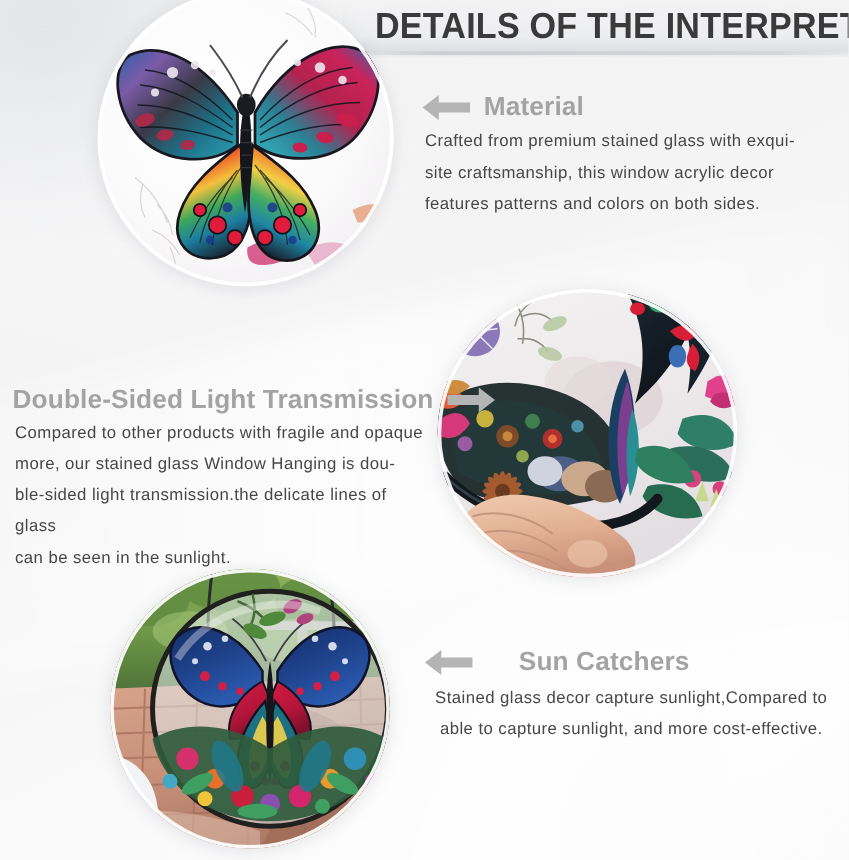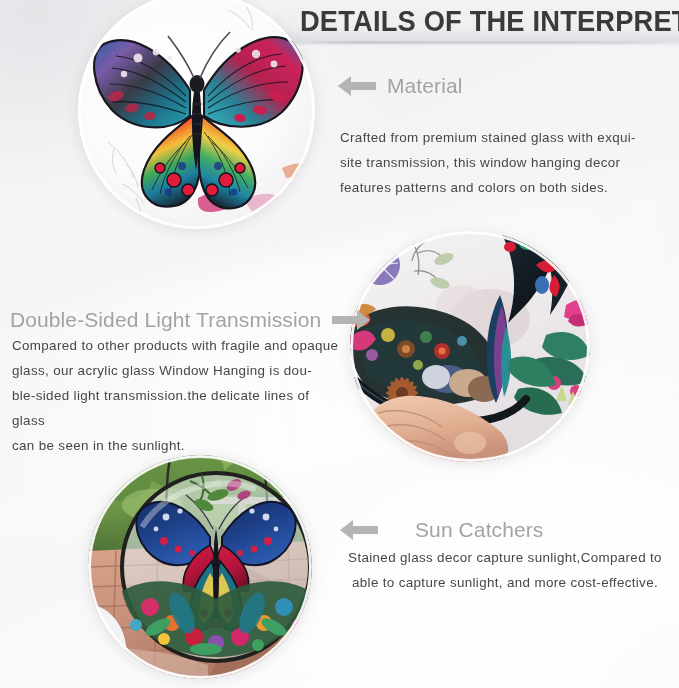--- a/index.html
+++ b/index.html
@@ -128,35 +128,35 @@
   .section-heading {
     position: absolute;
     display: flex;
     align-items: center;
     gap: 10px;
     font-size: 21px;
     color: #a2a2a2;
     letter-spacing: .1px;
     white-space: nowrap;
   }
-  .section-heading .label { color: #a3a3a3; font-weight: normal; }
+  .section-heading .label { color: #a3a3a3; font-weight: bold; }
 
   .arrow { display: block; }
 
   
   .body-text {
     position: absolute;
     color: #474747;
     font-size: 13.4px;
     line-height: 25px;
     letter-spacing: .35px;
   }
 
   #heading-material { left: 337px; top: 74px; }
-  #text-material    { left: 340px; top: 100px; width: 325px; margin-top: 25px; }
+  #text-material    { left: 340px; top: 100px; width: 325px; }
 
   #heading-transmission { left: 10px; top: 308px; text-align: right; }
   #text-transmission    { left: 12px; top: 333px; width: 330px; }
 
   #heading-suncatchers { left: 339px; top: 518px; gap: 36px; }
   #text-suncatchers    { left: 339px; top: 545px; width: 332px; text-align: center; }
 </style>
 </head>
 <body>
 
@@ -606,33 +606,33 @@
   </div>
 
   <div class="section-heading" id="heading-material">
     <svg class="arrow" width="40" height="22" viewBox="0 0 40 22">
       <path d="M14 1 L14 7 L39 7 L39 15 L14 15 L14 21 L1 11 Z" fill="#b4b4b4"></path>
     </svg>
     <span class="label">Material</span>
   </div>
   <div class="body-text" id="text-material">
     <div> Crafted from premium stained glass with exqui-</div>
-    <div>site transmission, this window hanging decor</div>
+    <div>site craftsmanship, this window acrylic decor</div>
     <div>features patterns and colors on both sides.</div>
   </div>
 
   <div class="section-heading" id="heading-transmission">
     <span class="label">Double-Sided Light Transmission</span>
     <svg class="arrow" width="40" height="22" viewBox="0 0 40 22">
       <path d="M26 1 L26 7 L1 7 L1 15 L26 15 L26 21 L39 11 Z" fill="#b4b4b4"></path>
     </svg>
   </div>
   <div class="body-text" id="text-transmission">
     <div>Compared to other products with fragile and opaque</div>
-    <div>glass, our  acrylic glass Window Hanging is dou-</div>
+    <div>more, our  stained glass Window Hanging is dou-</div>
     <div>ble-sided light transmission.the delicate lines of glass</div>
     <div>can be seen in the sunlight.</div>
   </div>
 
   <div class="section-heading" id="heading-suncatchers">
     <svg class="arrow" width="40" height="22" viewBox="0 0 40 22">
       <path d="M14 1 L14 7 L39 7 L39 15 L14 15 L14 21 L1 11 Z" fill="#b4b4b4"></path>
     </svg>
     <span class="label">Sun Catchers</span>
   </div>

